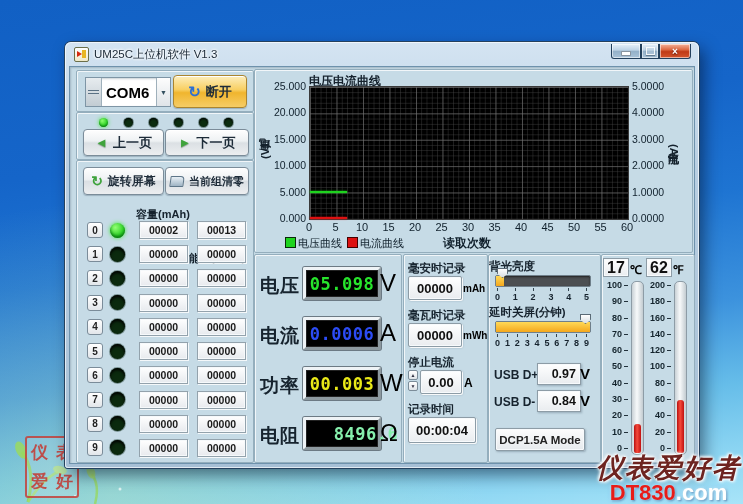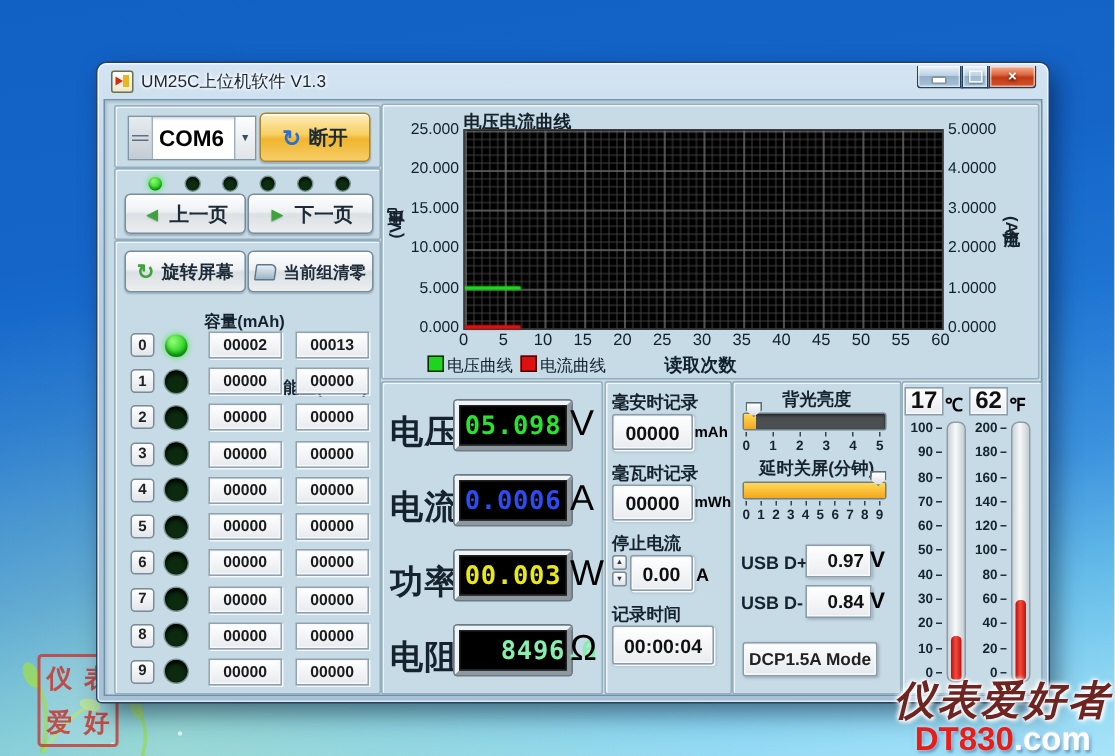--- a/index.html
+++ b/index.html
@@ -131,40 +131,40 @@
   .xticks{position:absolute;display:flex;justify-content:space-between;font-size:11px;color:#10202c;}
   .xticks span{width:24px;text-align:center;}
   .axis-label{position:absolute;font-size:11px;font-weight:bold;color:#15222d;
     writing-mode:vertical-rl;display:flex;align-items:center;justify-content:center;}
   .axis-label.flip{transform:rotate(180deg);}
   .legend-sq{position:absolute;width:9px;height:9px;border:1px solid #0a2a0a;}
   .legend-lab{position:absolute;font-size:11px;color:#10202c;}
   .xlabel{position:absolute;font-size:12px;font-weight:bold;color:#10202c;text-align:center;}
 
   
-  .mlabel{position:absolute;font-size:22px;font-weight:bold;color:#16232e;letter-spacing:1px;}
+  .mlabel{position:absolute;font-size:19px;font-weight:bold;color:#16232e;letter-spacing:1px;}
   .seg{position:absolute;background:#000;display:flex;align-items:center;justify-content:center;
     border:3px solid;border-color:#eef3f6 #8d999f #8d999f #eef3f6;border-radius:2px;
     box-shadow:0 0 0 1px #6c7a84,inset 0 0 0 1px #222;
     font-family:"DejaVu Sans Mono",monospace;font-weight:bold;font-size:17px;letter-spacing:.5px;}
   .munit{position:absolute;font-size:24px;color:#000;}
 
   
   .rlabel{position:absolute;font-size:11.5px;font-weight:bold;color:#16232e;}
   .rbox{position:absolute;display:flex;align-items:center;justify-content:center;
     background:linear-gradient(#ffffff,#e9ecef);border:1px solid #8d9ca6;border-radius:2px;
     box-shadow:inset 0 0 0 1px #f7fafc,1px 1px 0 rgba(255,255,255,.9),1px 1px 2px rgba(40,60,80,.25);
     font-size:13px;font-weight:bold;color:#111;}
   .runit{position:absolute;font-size:10px;font-weight:bold;color:#000;}
   .stepper{position:absolute;width:10px;display:flex;flex-direction:column;gap:1px;}
   .stepper button{height:10px;padding:0;border:1px solid #7b8c99;border-radius:2px;
     background:linear-gradient(#fff,#dfe4e8);font-size:5px;color:#334;line-height:1;}
 
   
-  .slabel{position:absolute;font-size:11.5px;font-weight:bold;color:#16232e;text-align:center;}
+  .slabel{position:absolute;font-size:11.5px;font-weight:bold;color:#16232e;}
   .slider{position:absolute;height:10px;border:1px solid #6f7f8a;border-radius:2px;background:#4c4f52;
     box-shadow:inset 0 1px 2px #222;}
   .sfill{position:absolute;left:0;top:0;bottom:0;background:linear-gradient(#ffd957,#f4a71c);}
   .sthumb{position:absolute;top:-8px;width:9px;height:8px;background:linear-gradient(#fff,#d8dee2);
     border:1px solid #5a6a76;clip-path:polygon(0 0,100% 0,100% 55%,50% 100%,0 55%);}
   .sscale{position:absolute;display:flex;justify-content:space-between;
     font-size:9px;font-weight:bold;color:#16232e;}
   .sscale span::before{content:'';display:block;width:1px;height:3px;background:#33444f;margin:0 auto 1px;}
   .usb-label{position:absolute;font-size:12px;font-weight:bold;color:#16232e;}
   .usb-box{position:absolute;display:flex;align-items:center;justify-content:flex-end;padding-right:4px;

